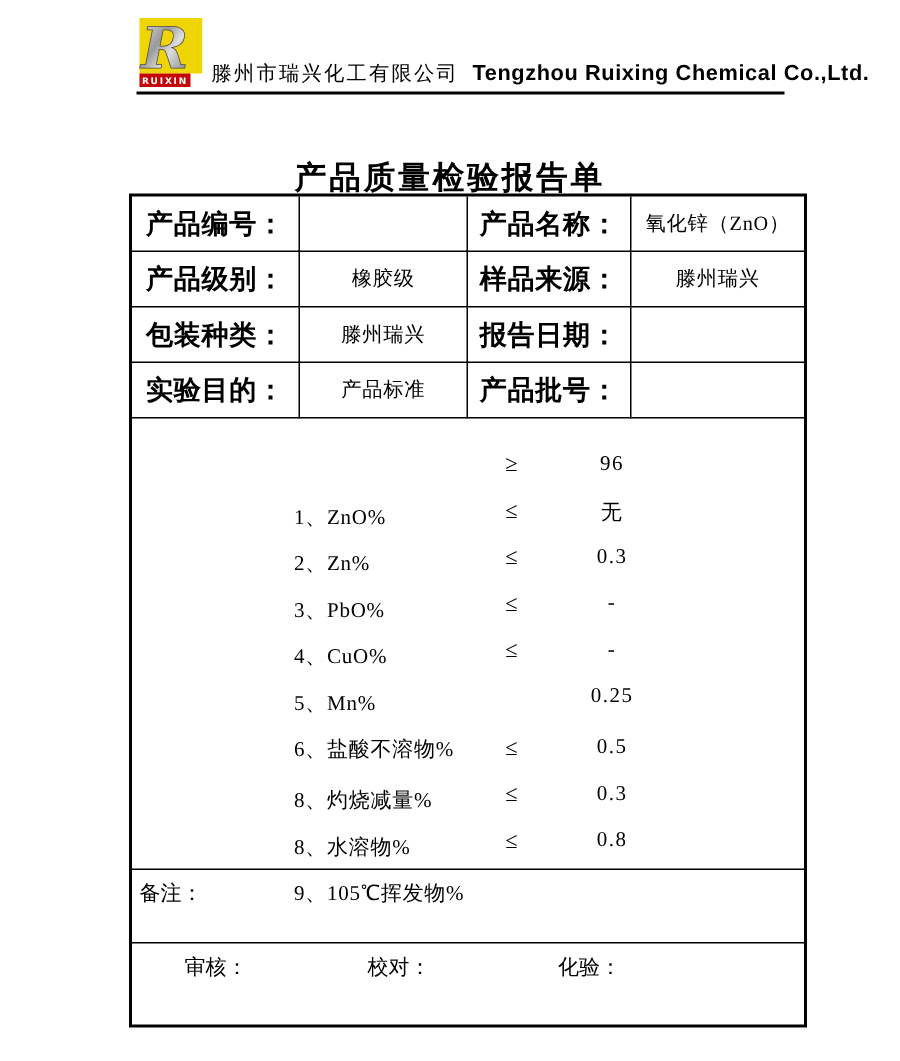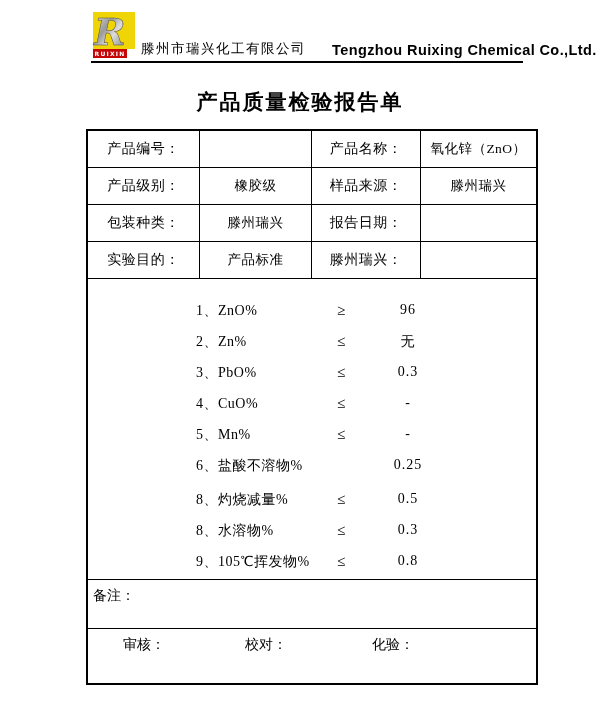--- a/index.html
+++ b/index.html
@@ -4,55 +4,55 @@
 <style>
   html,body{margin:0;padding:0;}
   body{
     width:600px;height:707px;background:#ffffff;color:#000;
     font-family:"Liberation Sans", sans-serif;position:relative;overflow:hidden;
   }
   .page{position:absolute;inset:0;background:#fff;}
 
   
   .logo{position:absolute;left:88px;top:12px;width:47px;height:46px;}
-  .company{position:absolute;left:141px;top:40px;white-space:nowrap;display:flex;align-items:flex-end;gap:26px;}
+  .company{position:absolute;left:141px;top:40px;white-space:nowrap;display:flex;align-items:center;gap:9px;}
   .company-cn{font-family:"Liberation Serif", serif;font-size:13.5px;letter-spacing:1.5px;font-weight:500;}
   .company-en{font-family:"Liberation Sans", sans-serif;font-size:14.5px;font-weight:bold;letter-spacing:0.4px;}
   .header-rule{position:absolute;left:91px;top:61px;width:432px;height:2px;background:#000;}
 
   
-  .doc-title{position:absolute;left:0;top:88px;width:600px;margin:0;text-align:center;
+  .doc-title{position:absolute;left:0;top:104px;width:600px;margin:0;text-align:center;
     font-size:21px;font-weight:bold;letter-spacing:2px;}
 
   
   .report-table{position:absolute;left:86px;top:129px;width:452px;height:556px;
     border:2px solid #000;box-sizing:border-box;background:#fff;}
 
   
   .info-grid{display:grid;grid-template-columns:112px 112px 109px 1fr;grid-template-rows:repeat(4,37px);}
   .cell{border-right:1px solid #000;border-bottom:1px solid #000;display:flex;align-items:center;justify-content:center;box-sizing:border-box;overflow:hidden;}
   .cell.no-r{border-right:none;}
-  .lbl{font-weight:normal;font-size:14px;letter-spacing:0.5px;text-align:center;}
+  .lbl{font-weight:bold;font-size:18px;letter-spacing:0.5px;text-align:center;}
   .val{font-family:"Liberation Serif", serif;font-size:13.5px;letter-spacing:0.5px;}
 
   
   .chem-section{position:relative;height:301px;border-bottom:1px solid #000;box-sizing:border-box;}
   .chem-title{text-align:center;padding-top:9px;font-family:"Liberation Serif", serif;
     font-size:15px;letter-spacing:2px;}
   .chem-row{position:absolute;left:0;right:0;height:20px;margin:0;font-family:"Liberation Serif", serif;font-size:14px;}
   p.chem-row:nth-of-type(1){top:23px;}
   p.chem-row:nth-of-type(2){top:54px;}
   p.chem-row:nth-of-type(3){top:85px;}
   p.chem-row:nth-of-type(4){top:116px;}
   p.chem-row:nth-of-type(5){top:147px;padding-left:27px;}
   p.chem-row:nth-of-type(6){top:178px;}
   p.chem-row:nth-of-type(7){top:212px;}
   p.chem-row:nth-of-type(8){top:243px;}
   p.chem-row:nth-of-type(9){top:274px;}
-  .chem-name{position:absolute;left:108px;letter-spacing:0.5px;}
+  .chem-name{position:absolute;left:108px;letter-spacing:0.5px;margin-top:34px;}
   .chem-sym{position:absolute;left:238px;width:30px;text-align:center;font-size:15px;}
   .chem-val{position:absolute;left:283px;width:74px;text-align:center;letter-spacing:1px;}
 
   
   .remarks-row{position:relative;height:49px;border-bottom:1px solid #000;box-sizing:border-box;}
   .remarks-label{position:absolute;left:5px;top:7px;font-family:"Liberation Serif", serif;font-size:14px;}
 
   
   .footer-row{position:relative;height:54px;}
   .footer-row span{position:absolute;top:7px;font-family:"Liberation Serif", serif;font-size:14px;}
@@ -102,21 +102,21 @@
       <div class="cell lbl">样品来源：</div>
       <div class="cell val no-r">滕州瑞兴</div>
 
       <div class="cell lbl">包装种类：</div>
       <div class="cell val">滕州瑞兴</div>
       <div class="cell lbl">报告日期：</div>
       <div class="cell val no-r"></div>
 
       <div class="cell lbl">实验目的：</div>
       <div class="cell val">产品标准</div>
-      <div class="cell lbl">滕州瑞兴：</div>
+      <div class="cell lbl">产品批号：</div>
       <div class="cell val no-r"></div>
     </div>
 
     <div class="chem-section">
 
       <p class="chem-row">
         <span class="chem-name">1、ZnO%</span>
         <span class="chem-sym">≥</span>
         <span class="chem-val">96</span>
       </p>

